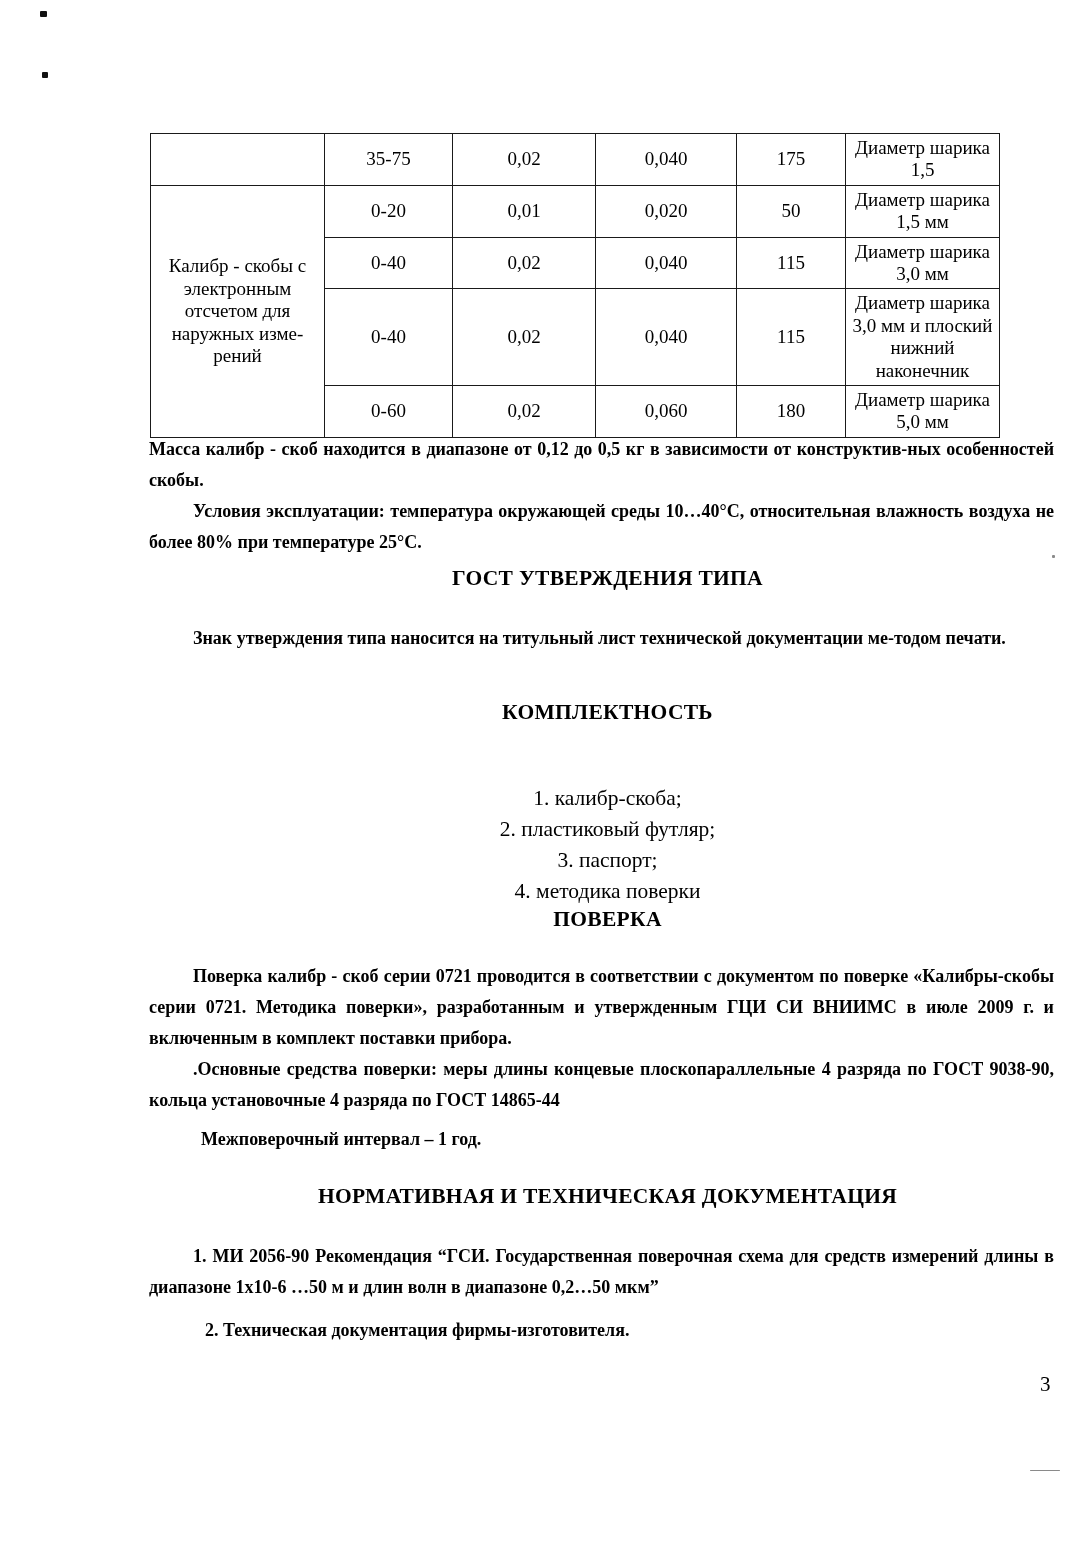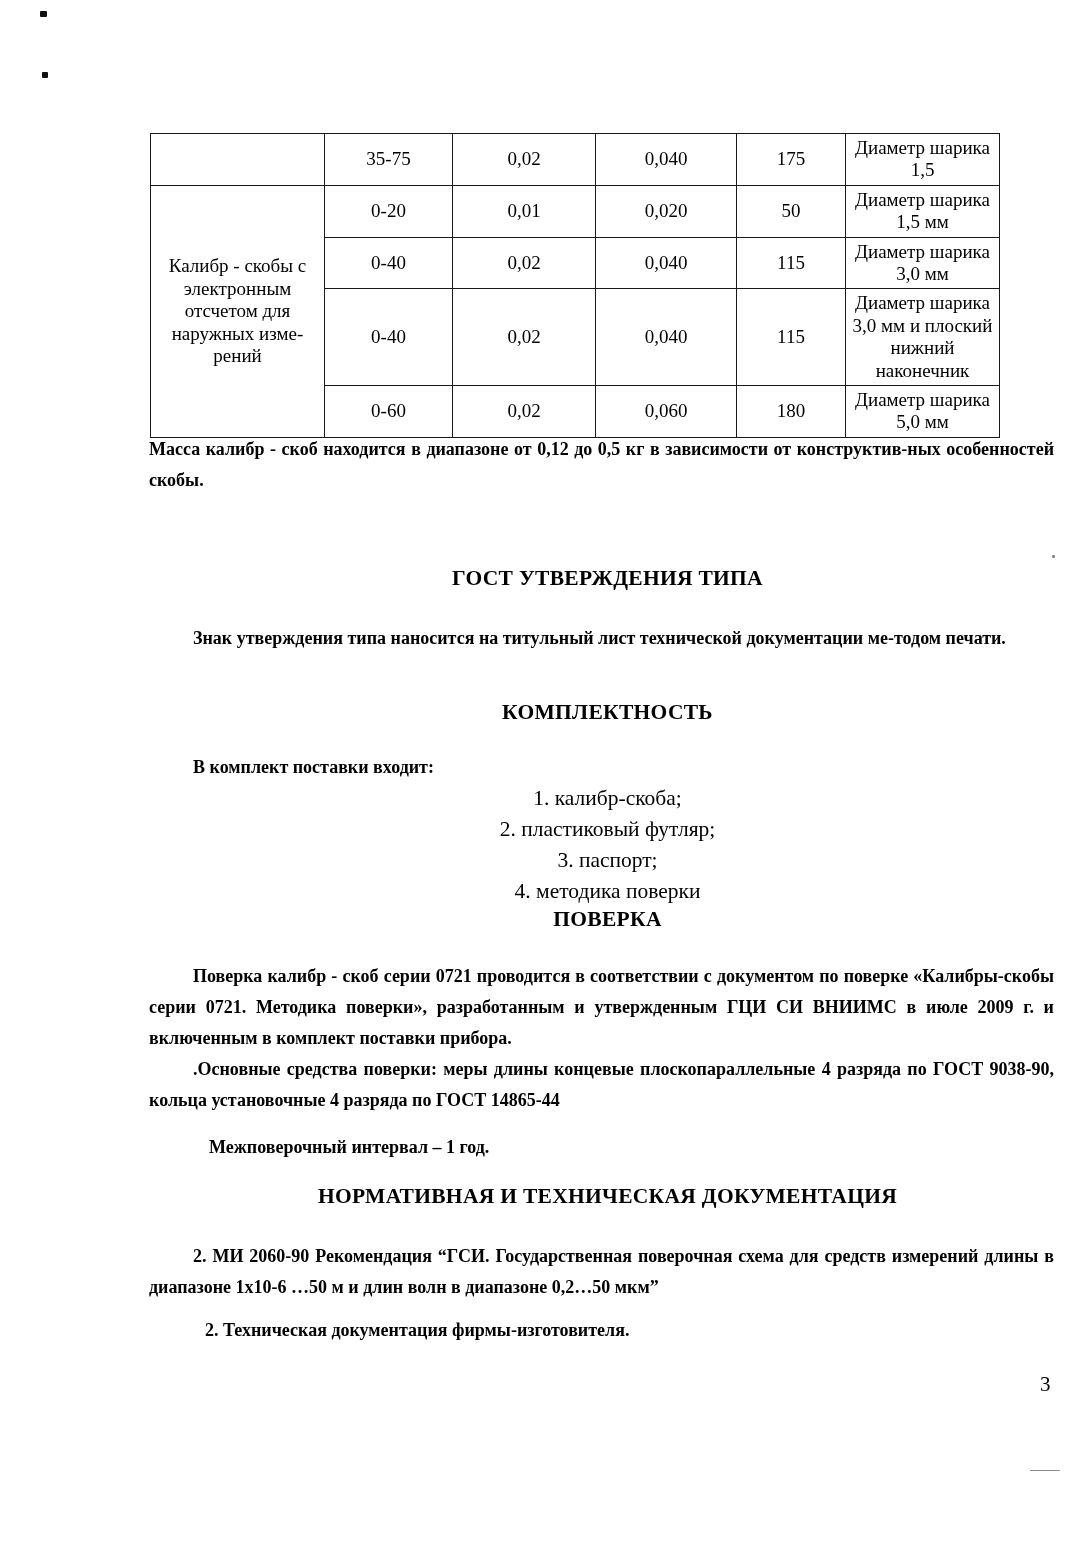--- a/index.html
+++ b/index.html
@@ -146,36 +146,36 @@
           <td class="c-err">0,060</td>
           <td class="c-mass">180</td>
           <td class="c-note">Диаметр шарика 5,0 мм</td>
         </tr>
       </tbody>
     </table>
   </div>
 
   <p class="para" style="top:434px; margin:0;">Масса калибр - скоб находится в диапазоне от 0,12  до 0,5 кг в зависимости от конструктив-ных особенностей скобы.</p>
 
+  <p class="para indent" style="top:496px; margin:0;">Условия эксплуатации: температура окружающей среды 10…40°С, относительная влажность воздуха не более 80% при температуре 25°С.</p>
 
   <h2 class="heading" style="top:566px;">ГОСТ УТВЕРЖДЕНИЯ ТИПА</h2>
   <p class="para indent" style="top:623px; margin:0;">Знак утверждения типа наносится на титульный лист технической документации ме-тодом печати.</p>
 
   <h2 class="heading" style="top:700px;">КОМПЛЕКТНОСТЬ</h2>
-  <p class="para indent nojust" style="top:752px; margin:0;">В комплект поставки входит:</p>
 
   <div class="listline" style="top:783px;">1. калибр-скоба;</div>
   <div class="listline" style="top:814px;">2. пластиковый футляр;</div>
   <div class="listline" style="top:845px;">3. паспорт;</div>
   <div class="listline" style="top:876px;">4. методика поверки</div>
 
   <h2 class="heading" style="top:907px;">ПОВЕРКА</h2>
   <p class="para indent" style="top:961px; margin:0;">Поверка калибр - скоб серии 0721 проводится в соответствии с документом по поверке «Калибры-скобы серии 0721. Методика поверки», разработанным и утвержденным ГЦИ СИ ВНИИМС в июле 2009 г. и включенным в комплект поставки прибора.</p>
   <p class="para indent" style="top:1054px; margin:0;">.Основные средства поверки: меры длины концевые плоскопараллельные 4 разряда по ГОСТ 9038-90, кольца установочные 4 разряда по ГОСТ 14865-44</p>
-  <p class="para indent nojust" style="top:1116px; margin:16px;">Межповерочный интервал – 1 год.</p>
+  <p class="para indent nojust" style="top:1116px; margin:8px;">Межповерочный интервал – 1 год.</p>
 
   <h2 class="heading" style="top:1184px;">НОРМАТИВНАЯ И ТЕХНИЧЕСКАЯ ДОКУМЕНТАЦИЯ</h2>
-  <p class="para indent" style="top:1241px; margin:0;">2. МИ 2060-90 Рекомендация “ГСИ. Государственная поверочная схема для средств измерений длины в диапазоне 1x10-6 …50 м и длин волн в диапазоне 0,2…50 мкм”</p>
+  <p class="para indent" style="top:1241px; margin:0;">1. МИ 2056-90 Рекомендация “ГСИ. Государственная поверочная схема для средств измерений длины в диапазоне 1x10-6 …50 м и длин волн в диапазоне 0,2…50 мкм”</p>
   <p class="para indent nojust" style="top:1303px; margin:12px;">2. Техническая документация фирмы-изготовителя.</p>
 
   <div class="pagenum">3</div>
 
 </div>
 
 </body></html>

